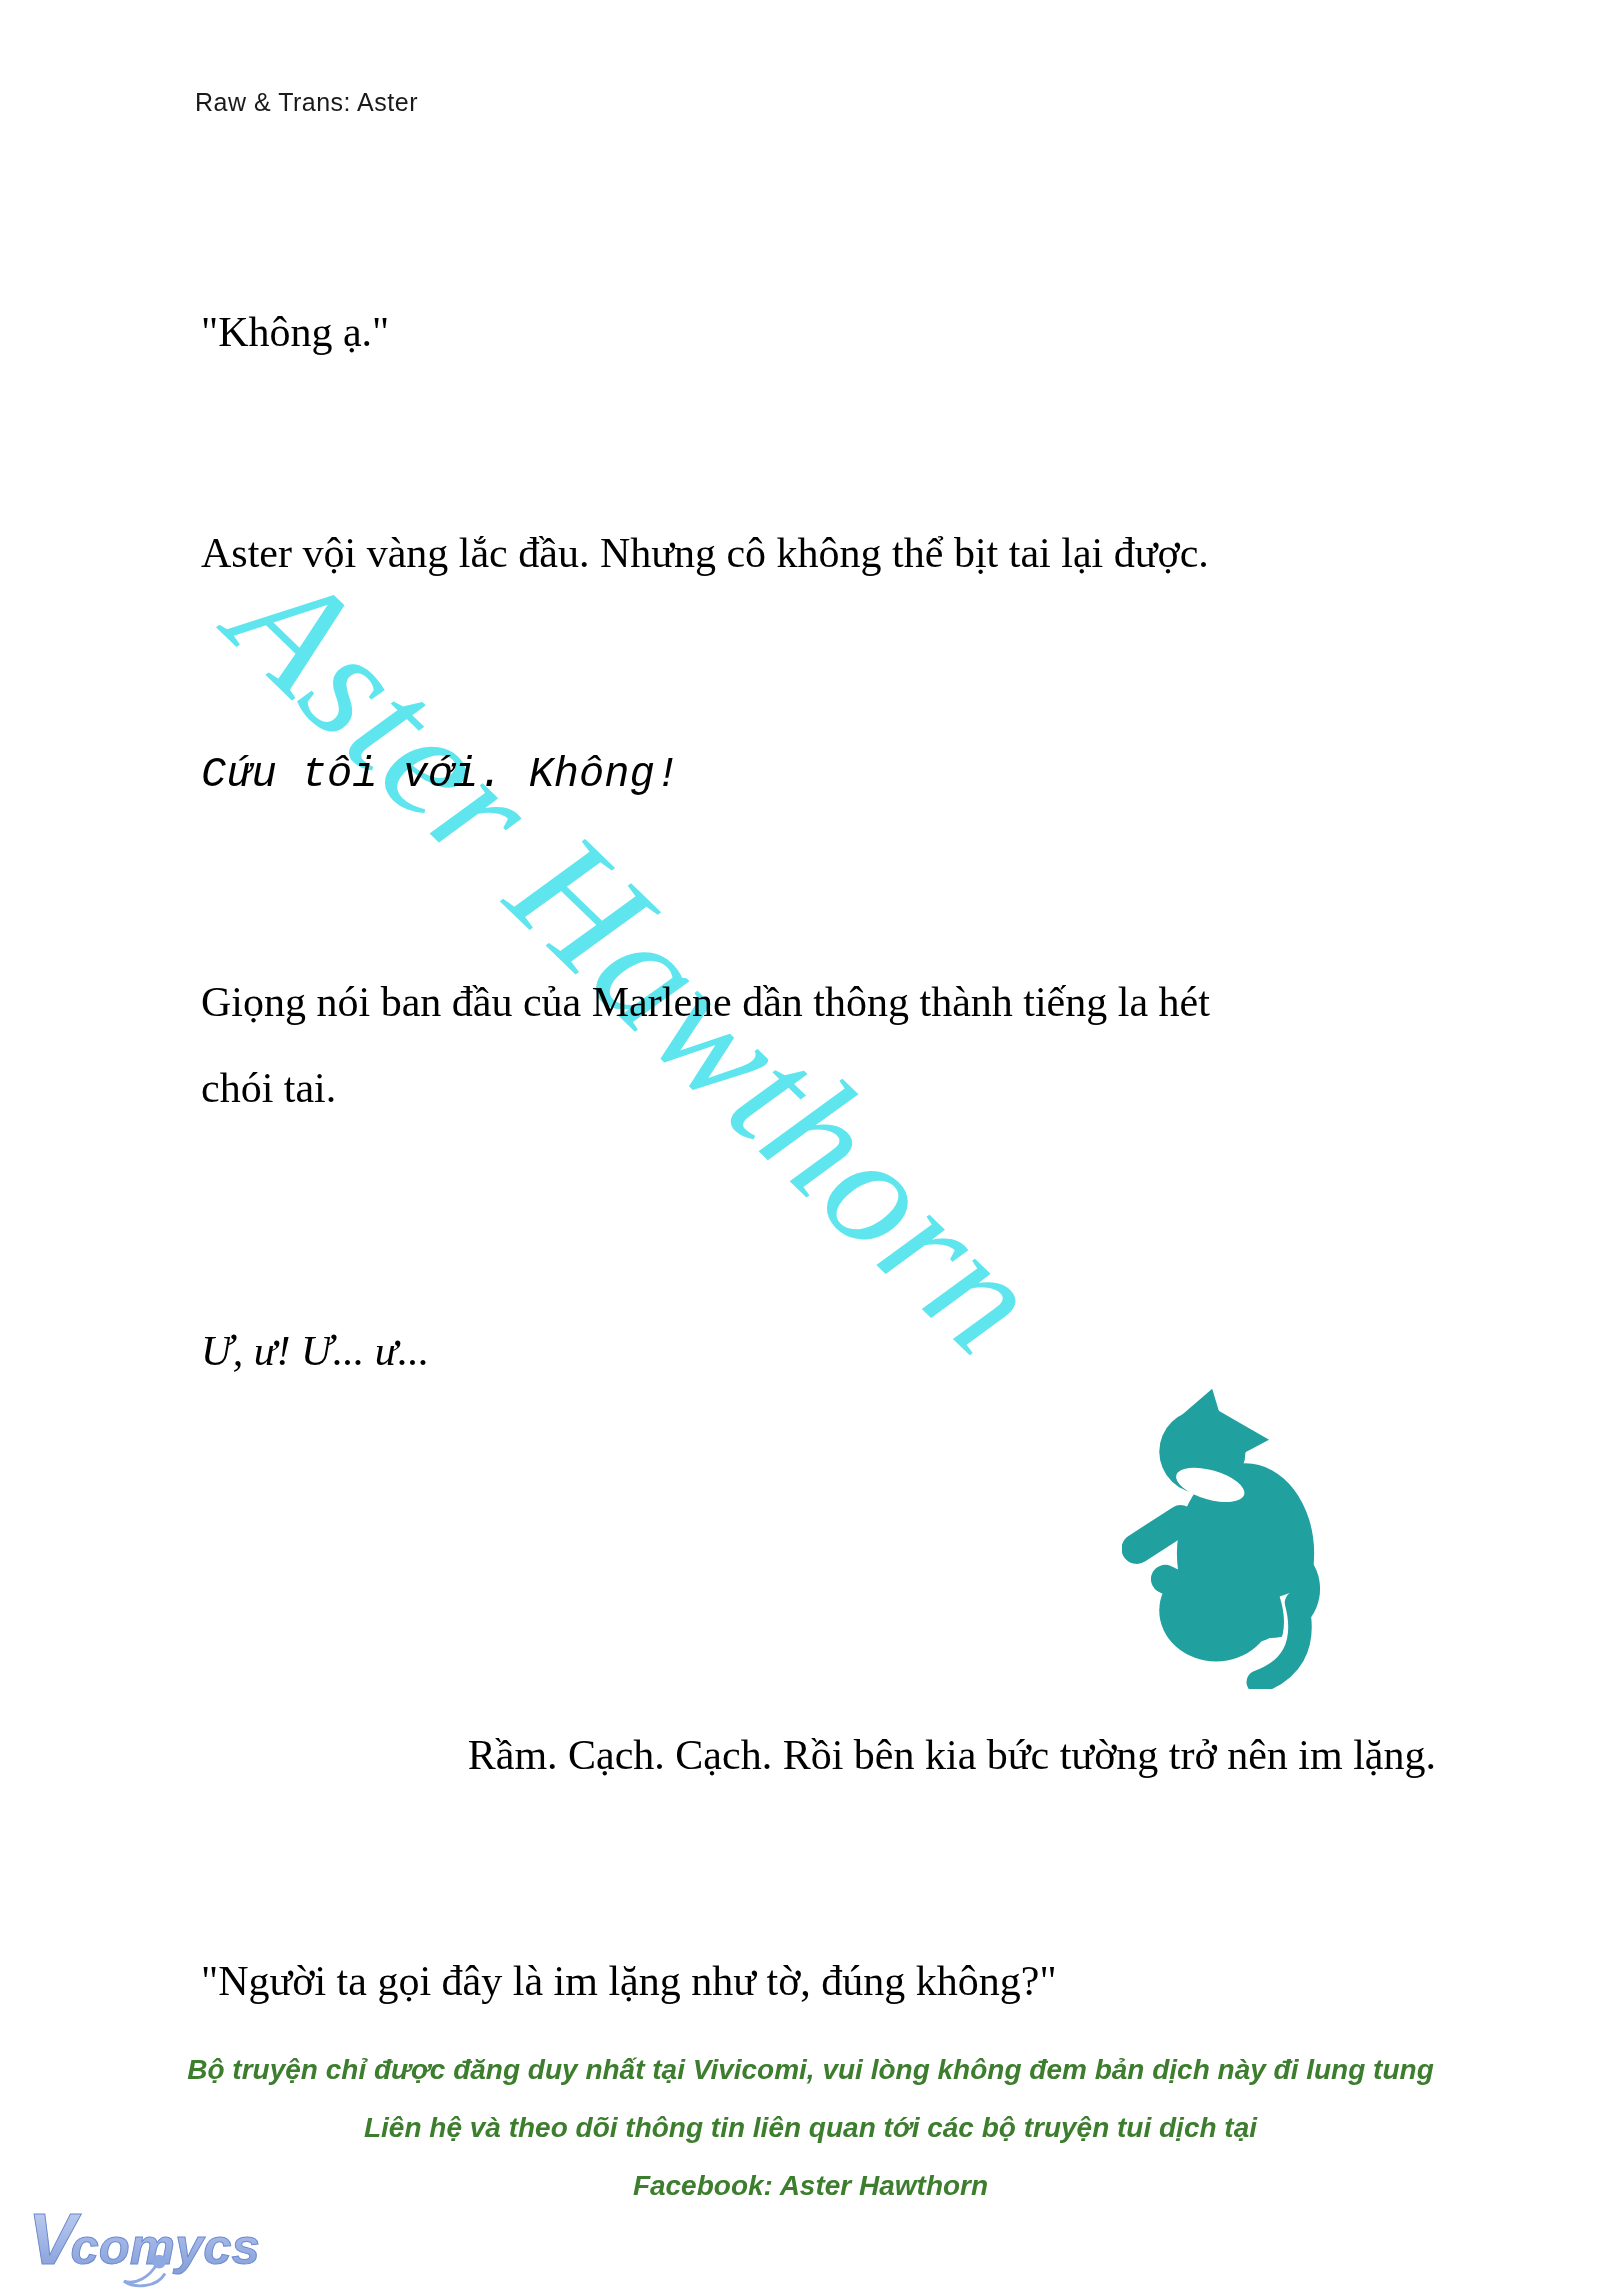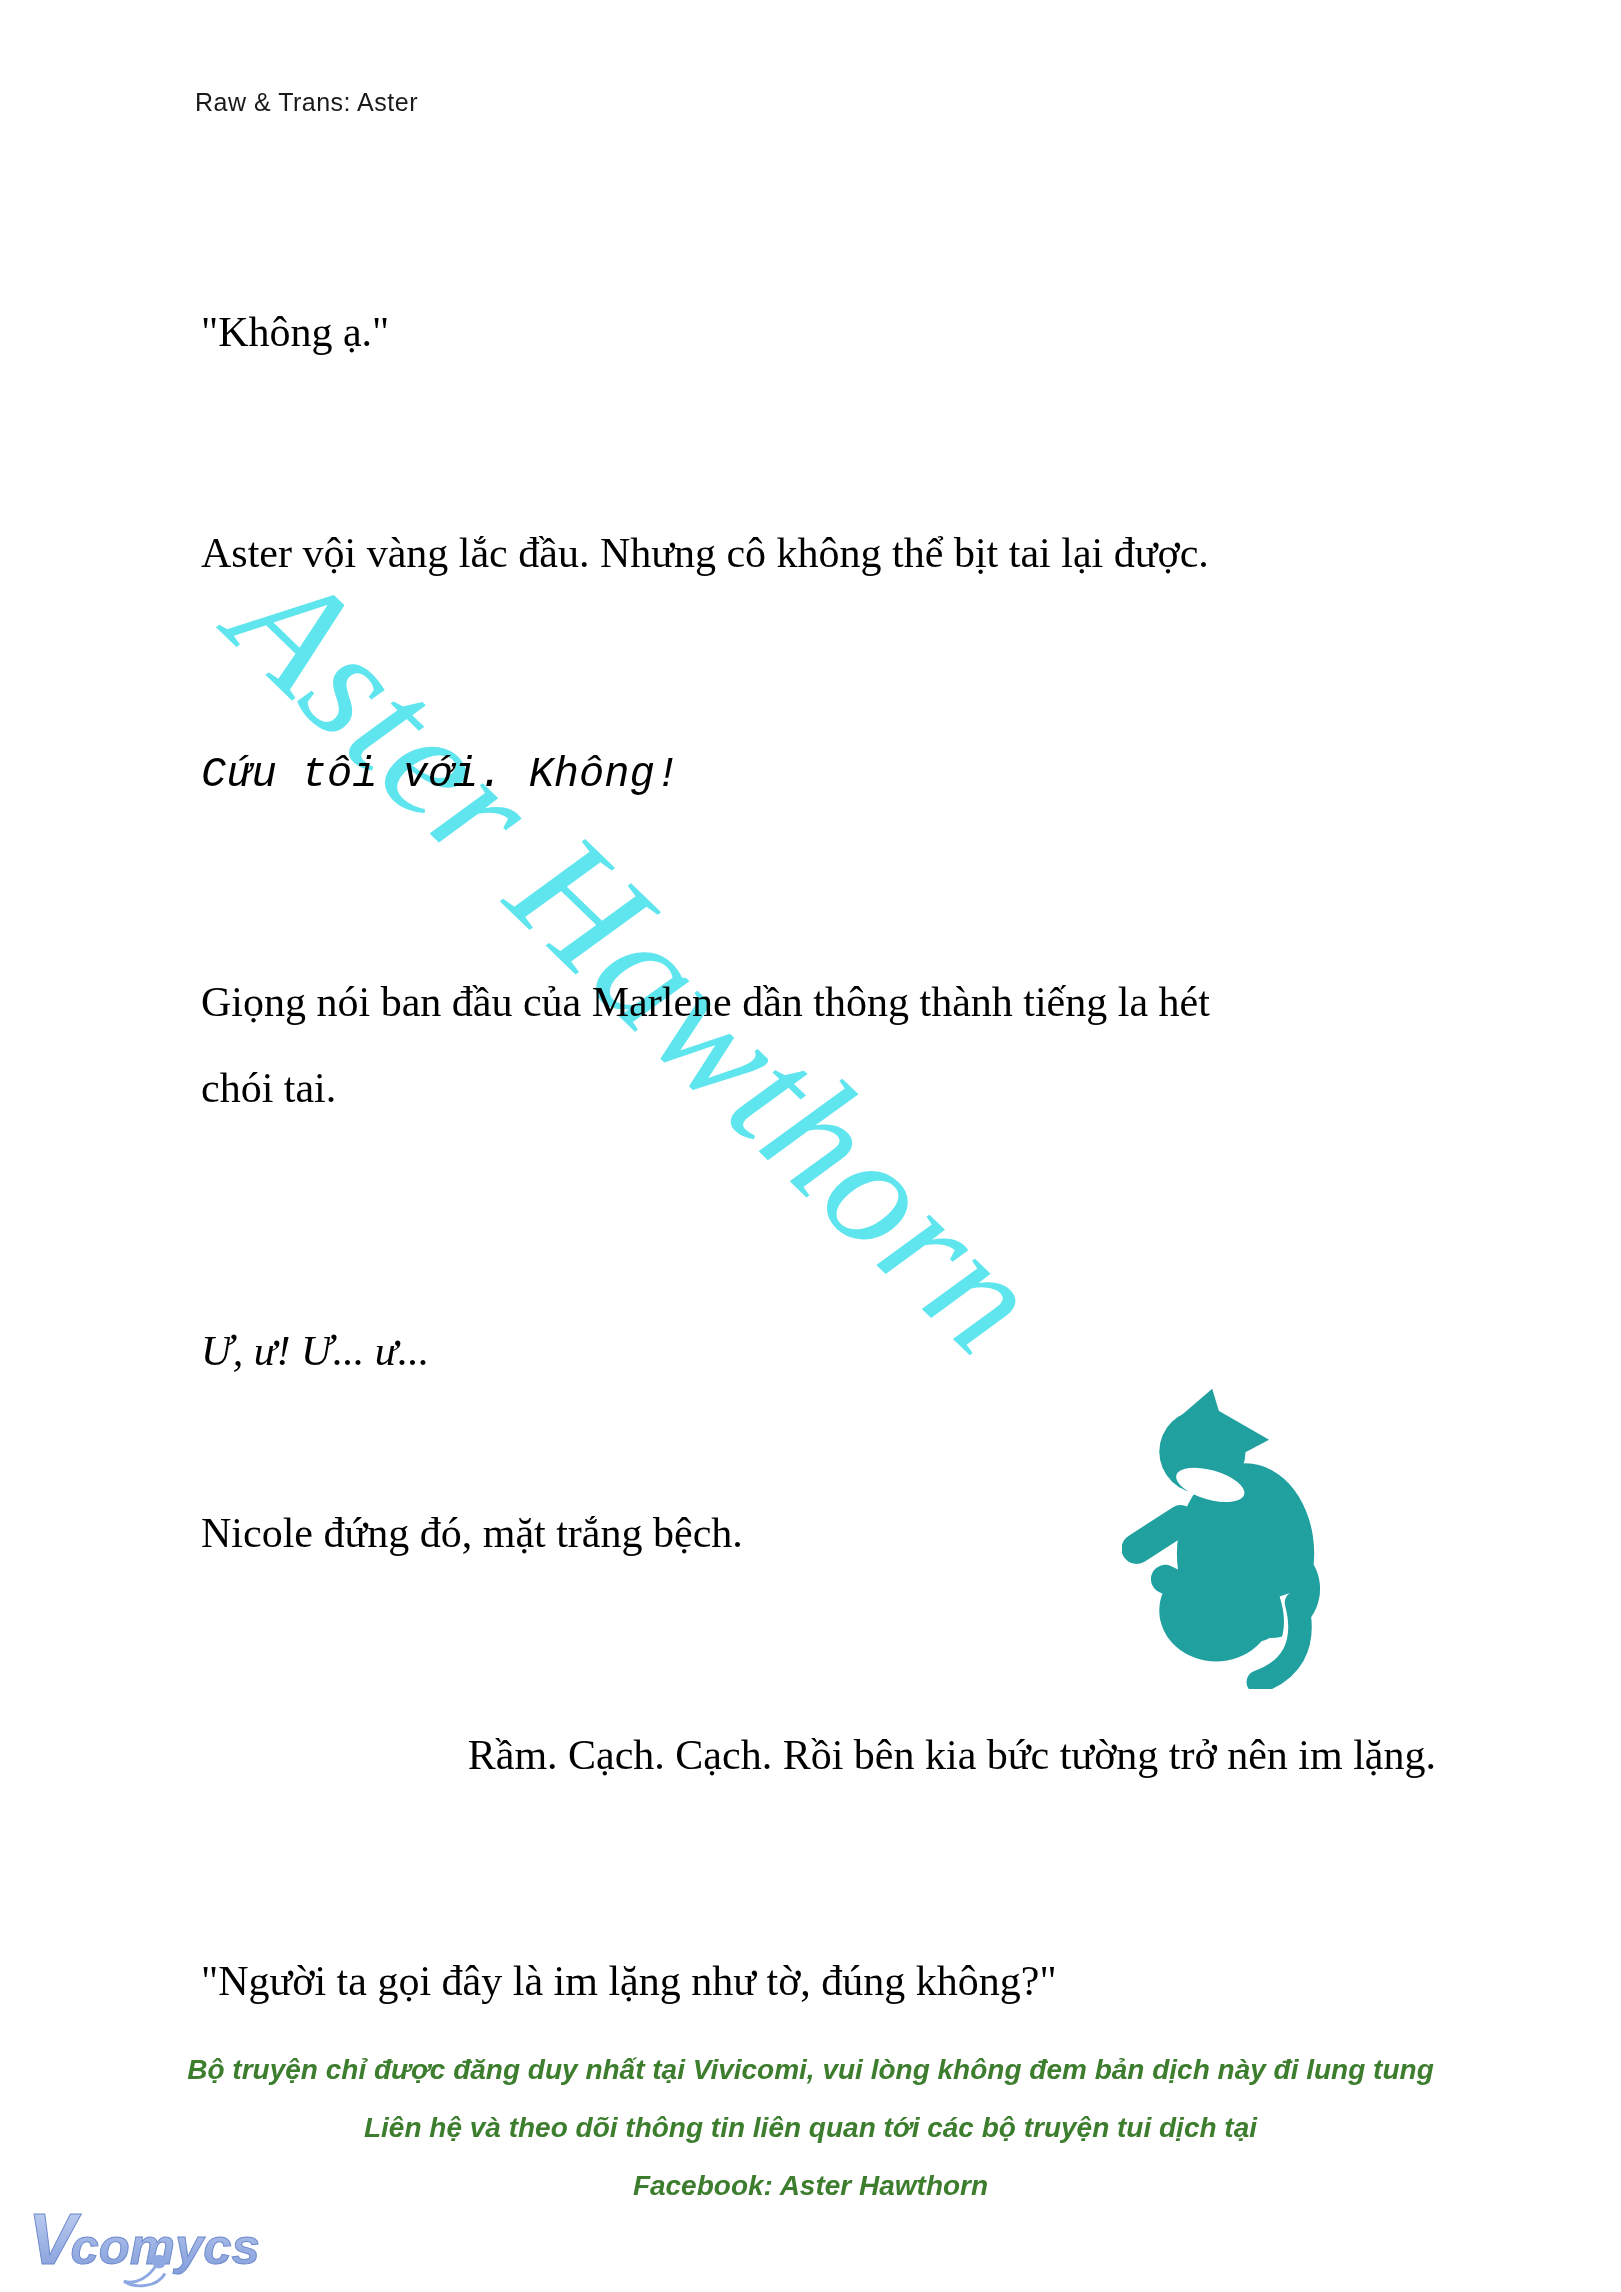--- a/index.html
+++ b/index.html
@@ -72,21 +72,20 @@
   <div class="credit">Raw &amp; Trans: Aster</div>
 
   <div class="watermark">Aster Hawthorn</div>
 
   <div class="para p1">"Không ạ."</div>
   <div class="para p2">Aster vội vàng lắc đầu. Nhưng cô không thể bịt tai lại được.</div>
   <div class="para p3 italic">Cứu tôi với. Không!</div>
   <div class="para p4">Giọng nói ban đầu của Marlene dần thông thành tiếng la hét
 chói tai.</div>
   <div class="para p5 italic">Ư, ư! Ư... ư...</div>
-  <div class="para p6">Nicole đứng đó, mặt trắng bệch.</div>
   <div class="para p7">Rầm. Cạch. Cạch. Rồi bên kia bức tường trở nên im lặng.</div>
   <div class="para p8">"Người ta gọi đây là im lặng như tờ, đúng không?"</div>
 
   <svg class="cat" viewBox="0 0 205 320" xmlns="http://www.w3.org/2000/svg">
     <g fill="#21a0a0">
 
       <path d="M50,50 L92,14 L104,54 Z"></path>
 
       <path d="M84,28 L150,66 L108,88 Z"></path>
 

